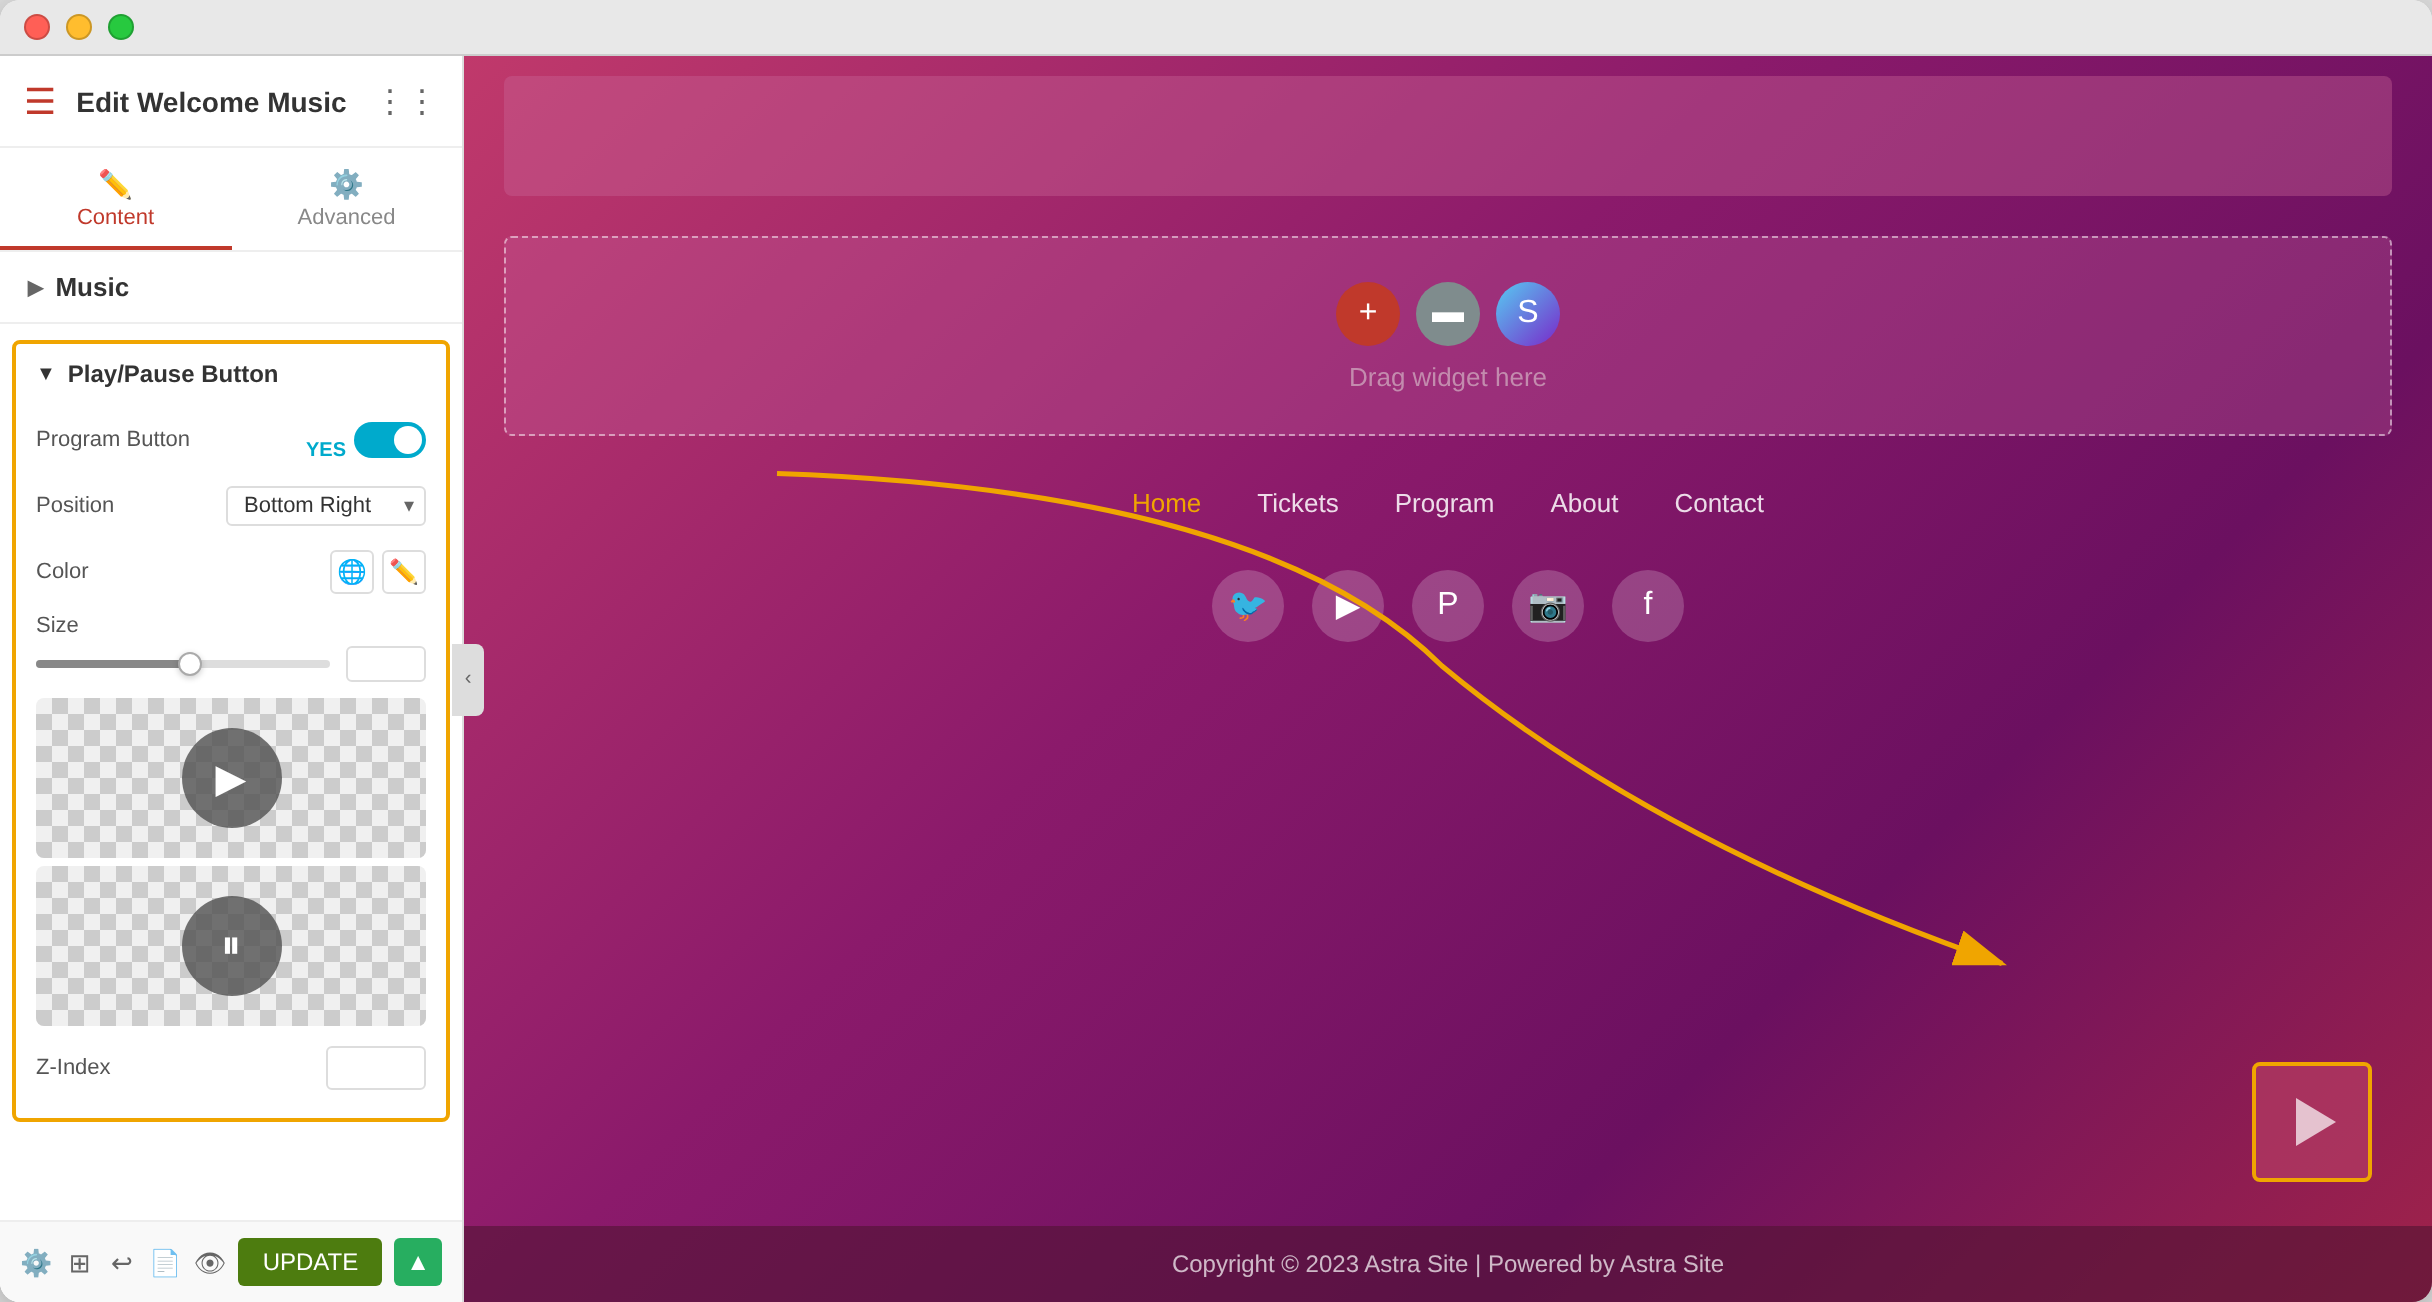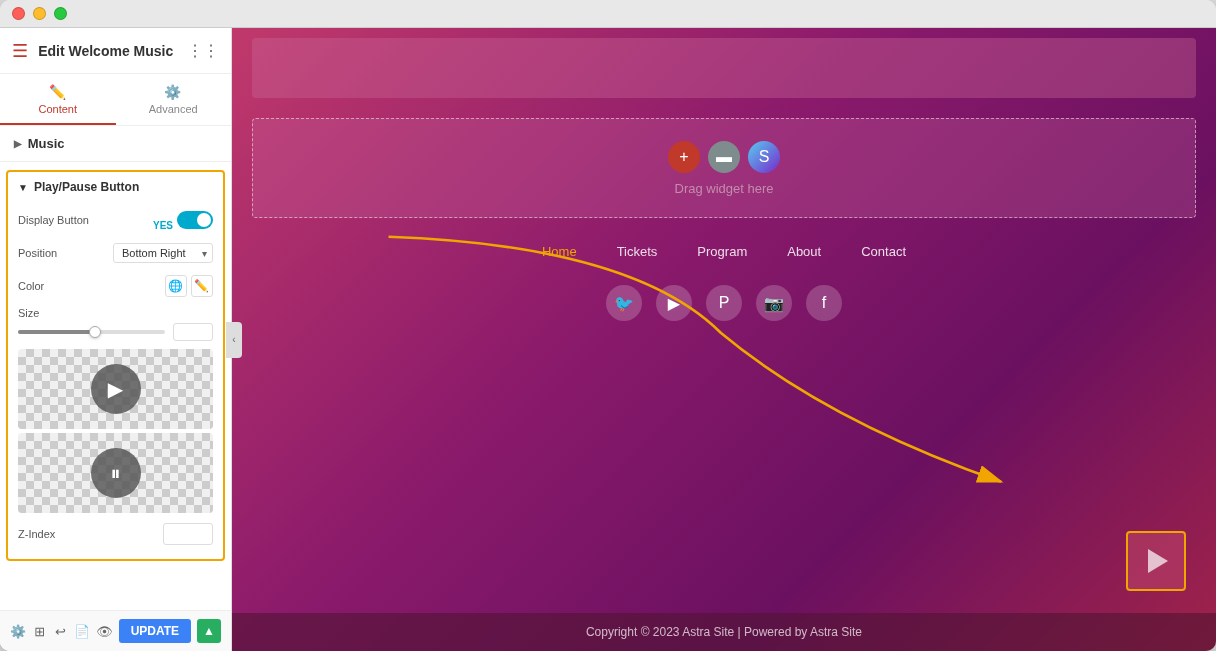--- a/index.html
+++ b/index.html
@@ -378,27 +378,27 @@
       height: 24px;
       display: flex;
       align-items: center;
       justify-content: center;
       font-size: 13px;
       color: #666;
       cursor: pointer;
     }
 
     .update-btn {
-      background: #3b82f6;
+      background: #4d7c0f;
       color: white;
       border: none;
       border-radius: 3px;
       padding: 5px 12px;
       font-size: 12px;
-      font-weight: 700;
+      font-weight: 400;
       cursor: pointer;
       margin-left: auto;
     }
 
     .update-arrow {
       background: #27ae60;
       color: white;
       border: none;
       border-radius: 3px;
       padding: 5px 6px;
@@ -509,21 +509,21 @@
       color: white;
       font-size: 14px;
       letter-spacing: 8px;
       margin-top: 2px;
     }
 
     
     .nav-bar {
       display: flex;
       justify-content: center;
-      gap: 40px;
+      gap: 28px;
       padding: 16px 0;
     }
 
     .nav-item {
       color: rgba(255,255,255,0.85);
       font-size: 13px;
       cursor: pointer;
     }
 
     .nav-item.active { color: #f0a500; }
@@ -654,21 +654,21 @@
             <span>Music</span>
           </div>
 
           <div class="panel-section">
             <div class="panel-section-header">
               <span class="arrow">▼</span>
               <span>Play/Pause Button</span>
             </div>
 
             <div class="field-row">
-              <span class="field-label">Display Button</span>
+              <span class="field-label">Program Button</span>
               <div class="toggle">
                 <span class="toggle-label">YES</span>
                 <div class="toggle-track">
                   <div class="toggle-knob"></div>
                 </div>
               </div>
             </div>
 
             <div class="field-row">
               <span class="field-label">Position</span>

